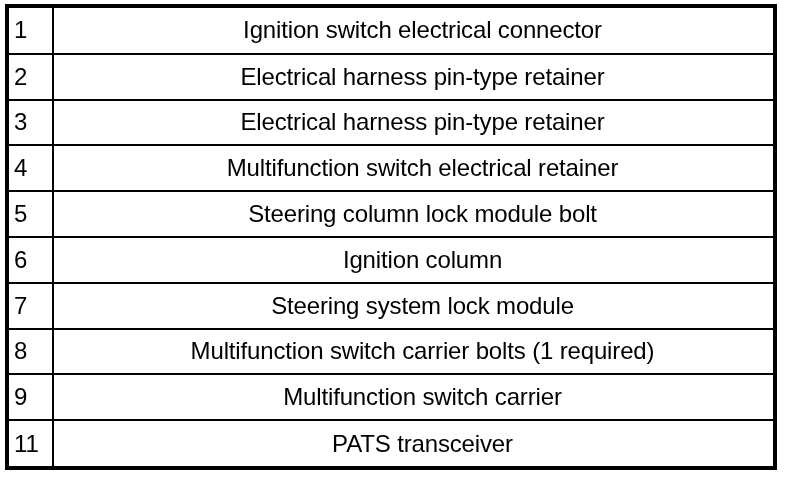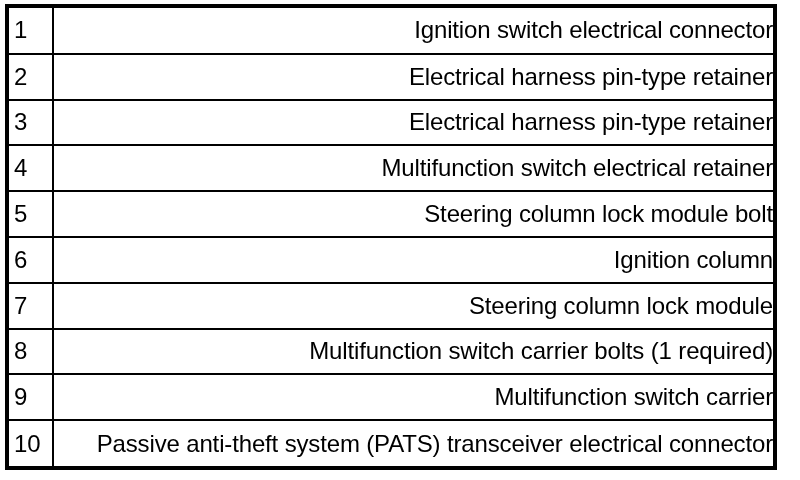--- a/index.html
+++ b/index.html
@@ -54,21 +54,21 @@
 
   .legend-table td.col-index {
     width: 38px;
     border-right: 2px solid #000000;
     padding-left: 5px;
     text-align: left;
   }
 
   .legend-table td.col-desc {
     padding-left: 18px;
-    text-align: right;
+    text-align: center;
     letter-spacing: -0.15px;
   }
 </style>
 </head>
 <body>
 
 <div class="legend-table-wrap">
   <table class="legend-table">
     <tbody>
 
@@ -97,34 +97,34 @@
         <td class="col-desc">Steering column lock module bolt</td>
       </tr>
 
       <tr>
         <td class="col-index">6</td>
         <td class="col-desc">Ignition column</td>
       </tr>
 
       <tr>
         <td class="col-index">7</td>
-        <td class="col-desc">Steering column lock module</td>
+        <td class="col-desc">Steering system lock module</td>
       </tr>
 
       <tr>
         <td class="col-index">8</td>
         <td class="col-desc">Multifunction switch carrier bolts (1 required)</td>
       </tr>
 
       <tr>
         <td class="col-index">9</td>
         <td class="col-desc">Multifunction switch carrier</td>
       </tr>
 
+
       <tr>
-        <td class="col-index">10</td>
-        <td class="col-desc">Passive anti-theft system (PATS) transceiver electrical connector</td>
+        <td class="col-index">11</td>
+        <td class="col-desc">PATS transceiver</td>
       </tr>
-
 
     </tbody>
   </table>
 </div>
 
 </body></html>

